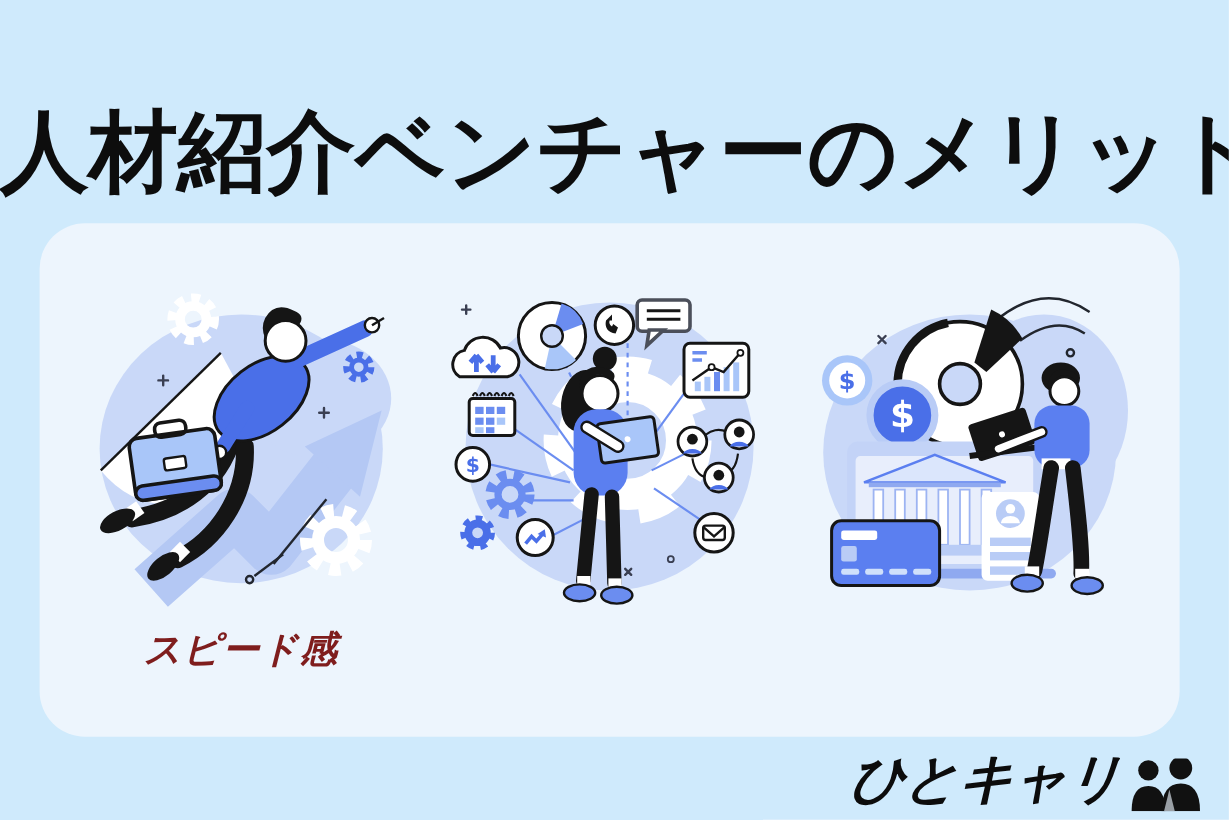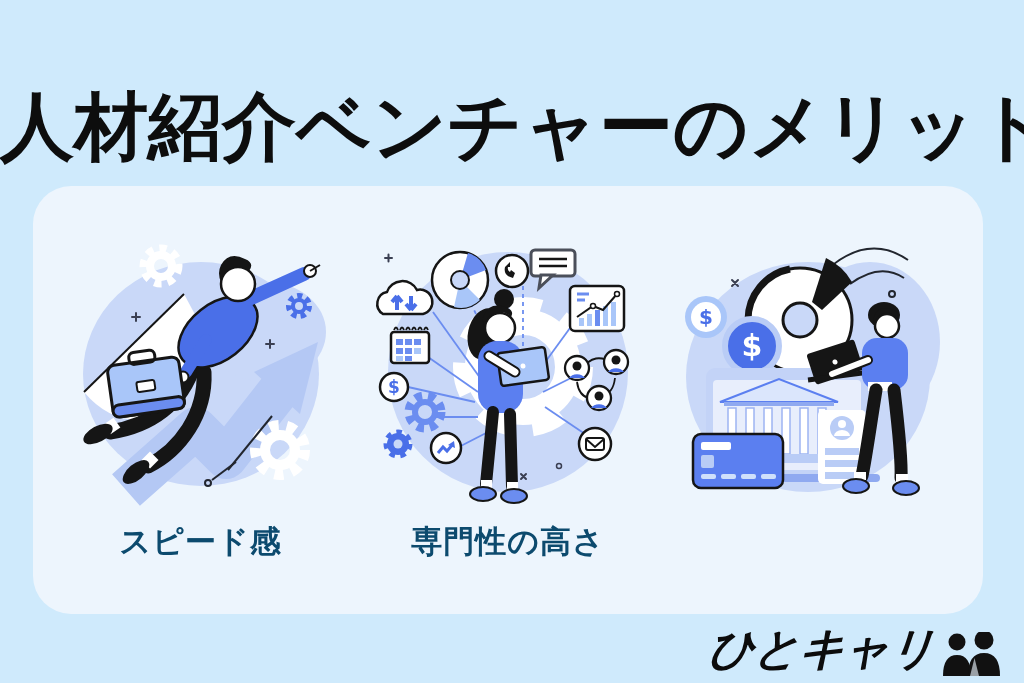--- a/index.html
+++ b/index.html
@@ -28,22 +28,22 @@
   .columns {
     display:flex; width:100%; height:100%;
     padding:36px 14px 0 14px;
   }
   .col {
     flex:1; display:flex; flex-direction:column; align-items:center;
   }
   .illus { width:270px; height:285px; display:block; }
   .caption {
     margin-top:14px;
-    font-size:31px; font-weight:800; color:#0c4a6e;
-    letter-spacing:1px; white-space:nowrap;
+    font-size:31px; font-weight:800; color:#7f1d1d;
+    letter-spacing:1px; white-space:nowrap;font-style:italic;
   }
   .logo {
     position:absolute; right:22px; bottom:4px;
     display:flex; align-items:flex-end; gap:6px;
   }
   .logo-text {
     font-size:45px; font-weight:900; font-style:italic;
     letter-spacing:-1px; color:#0c0c0c;
     transform:skewX(-6deg);
     white-space:nowrap;
@@ -242,21 +242,20 @@
           <path d="M116 134 L142 150" stroke="#151515" stroke-width="11" stroke-linecap="round"></path>
           <path d="M116 134 L142 150" stroke="#ffffff" stroke-width="7" stroke-linecap="round"></path>
           <path d="M120 190 L113 262" stroke="#151515" stroke-width="12" stroke-linecap="round"></path>
           <path d="M137 192 L139 264" stroke="#151515" stroke-width="12" stroke-linecap="round"></path>
           <rect x="108" y="258" width="11" height="8" fill="#ffffff"></rect>
           <rect x="134" y="260" width="11" height="8" fill="#ffffff"></rect>
           <ellipse cx="110" cy="272" rx="13" ry="7" fill="#6b8df0" stroke="#151515" stroke-width="2"></ellipse>
           <ellipse cx="141" cy="274" rx="13" ry="7" fill="#6b8df0" stroke="#151515" stroke-width="2"></ellipse>
         </g>
       </svg>
-      <div class="caption">専門性の高さ</div>
     </div>
 
     <div class="col">
       <svg class="illus" viewBox="0 0 270 285">
         <g>
           <ellipse cx="128" cy="155" rx="122" ry="115" fill="#c9d8f8"></ellipse>
           <ellipse cx="190" cy="120" rx="70" ry="80" fill="#c9d8f8"></ellipse>
         </g>
         <g stroke="#22262e" stroke-width="2" fill="none">
           <path d="M150 45 Q190 12 228 38"></path>

